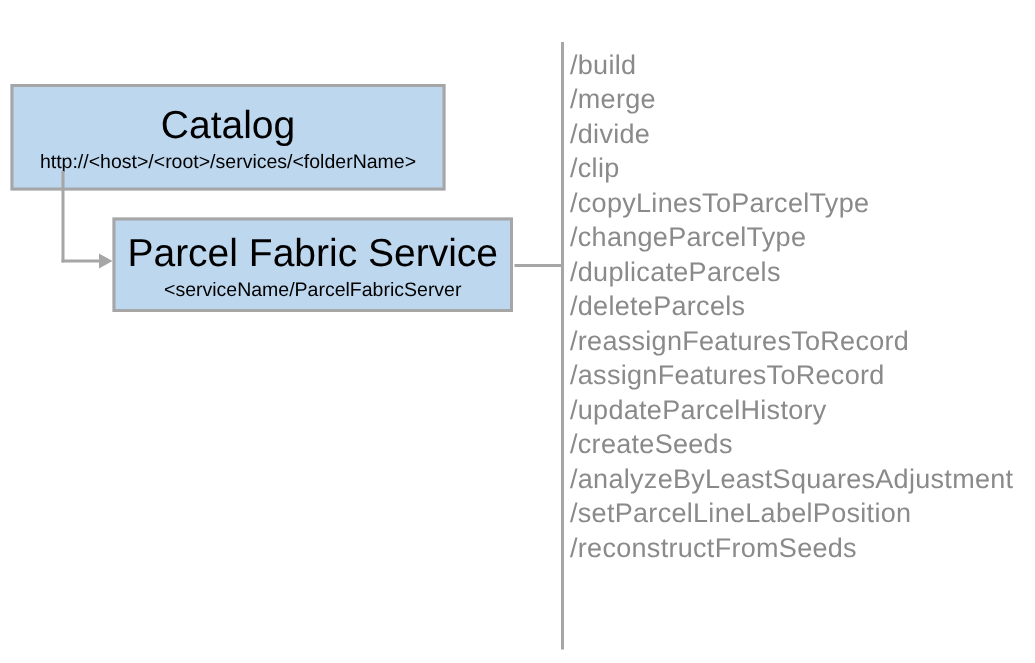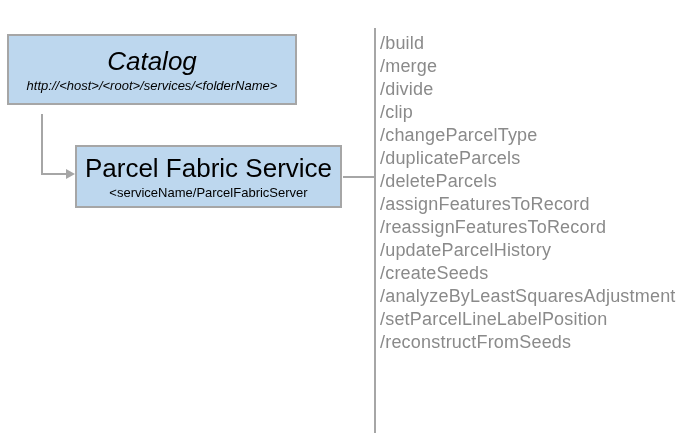--- a/index.html
+++ b/index.html
@@ -22,21 +22,21 @@
   .node-box {
     position: absolute;
     background: var(--box-fill);
     border: 2px solid var(--box-border);
     display: flex;
     flex-direction: column;
     align-items: center;
     justify-content: center;
     text-align: center;
   }
-  .catalog-box { left: 7px; top: 34px; width: 290px; height: 71px; font-style: italic; }
+  .catalog-box { left: 7px; top: 56px; width: 290px; height: 71px; }
   .service-box { left: 75px; top: 145px; width: 267px; height: 63px; }
   .box-title {
     color: var(--title-text);
     font-size: 26px;
     line-height: 31px;
     white-space: nowrap;
   }
   .box-subtitle {
     color: var(--title-text);
     font-size: 13px;
@@ -95,25 +95,26 @@
 
   <div class="line service-to-divider"></div>
 
   <div class="line divider-line"></div>
 
   <ul class="endpoint-list">
       <li class="endpoint">/build</li>
       <li class="endpoint">/merge</li>
       <li class="endpoint">/divide</li>
       <li class="endpoint">/clip</li>
+      <li class="endpoint">/copyLinesToParcelType</li>
       <li class="endpoint">/changeParcelType</li>
       <li class="endpoint">/duplicateParcels</li>
       <li class="endpoint">/deleteParcels</li>
+      <li class="endpoint">/reassignFeaturesToRecord</li>
       <li class="endpoint">/assignFeaturesToRecord</li>
-      <li class="endpoint">/reassignFeaturesToRecord</li>
       <li class="endpoint">/updateParcelHistory</li>
       <li class="endpoint">/createSeeds</li>
       <li class="endpoint">/analyzeByLeastSquaresAdjustment</li>
       <li class="endpoint">/setParcelLineLabelPosition</li>
       <li class="endpoint">/reconstructFromSeeds</li>
     </ul>
 
 </div>
 
 </body></html>

